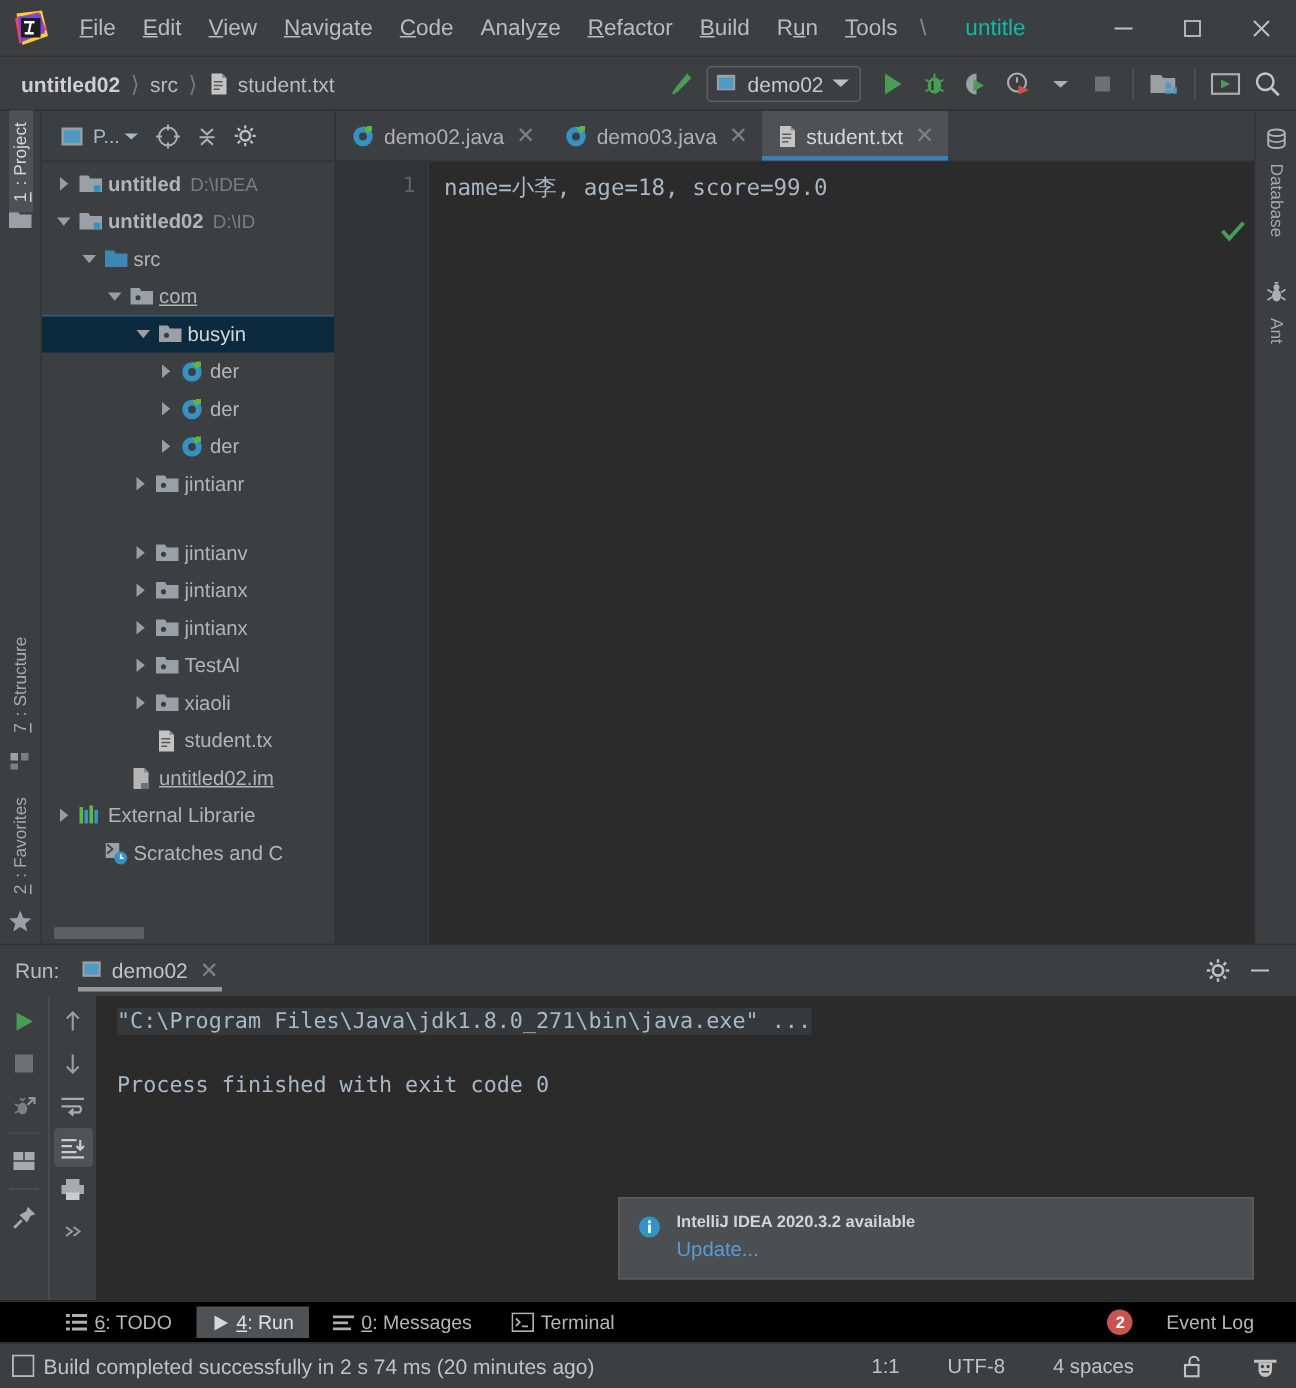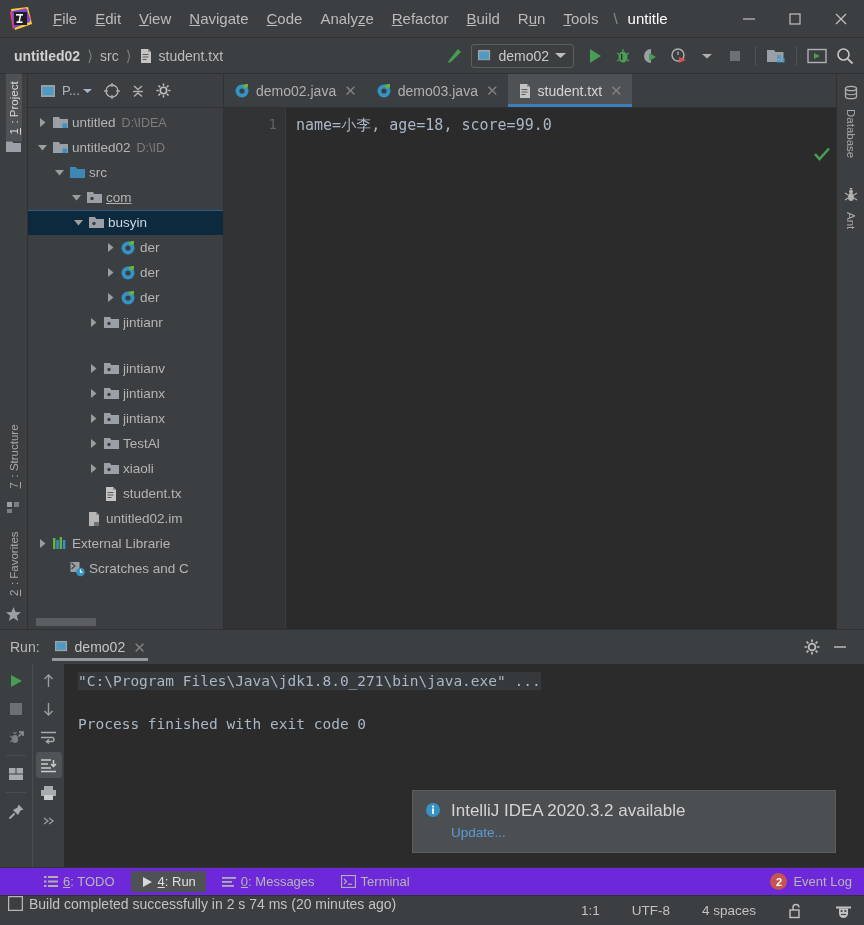--- a/index.html
+++ b/index.html
@@ -23,21 +23,21 @@
     padding-left: 8px;
     border-bottom: 1px solid #323232;
   }
   .logo { width: 26px; height: 26px; position: relative; margin-right: 10px; flex: 0 0 auto; }
   .menu-item {
     font-size: 15px; color: #bbbbbb;
     padding: 2px 9px; cursor: default; white-space: nowrap;
   }
   .menu-item .mn { text-decoration: underline; }
   .title-sep { color: #8a8a8a; font-size: 15px; padding: 0 6px; }
-  .win-title { color: #ffffff; font-size: 15px; padding-left: 4px; }
+  .win-title { color: #14b8a6; font-size: 15px; padding-left: 4px; margin-left: 16px; }
   .win-btns { margin-left: auto; display: flex; align-items: center; }
   .win-btn {
     width: 46px; height: 30px; display: flex; align-items: center; justify-content: center;
     color: #c0c0c0;
   }
   .win-btn svg { display: block; }
 
   
   .navbar {
     height: 36px; min-height: 36px;
@@ -106,21 +106,21 @@
   .tree { flex: 1; overflow: hidden; padding-top: 2px; position: relative; }
   .trow {
     height: 25px; display: flex; align-items: center;
     font-size: 13.5px; color: #b4b4b4; white-space: nowrap;
     padding-right: 2px;
   }
   .trow.selected { background: #0d293e; box-shadow: inset 0 1px 0 #2f5c82; color: #cfd6dc; }
   .twist { width: 16px; min-width:16px; display:flex; align-items:center; justify-content:center; }
   .tico { width: 20px; min-width: 20px; display: flex; align-items: center; justify-content: center; margin-right: 2px; }
   .tlabel { overflow: hidden; }
-  .tlabel.b { font-weight: normal; }
+  .tlabel.b { font-weight: bold; }
   .tpath { color: #7d7d7d; font-size: 12.5px; margin-left: 6px; }
   .pp-scroll { height: 14px; position: relative; }
   .pp-scroll-thumb {
     position: absolute; left: 8px; top: 3px; width: 60px; height: 8px;
     background: #5c5f61; border-radius: 1px;
   }
 
   
   .editor-area { flex: 1; display: flex; flex-direction: column; min-width: 0; background: #2b2b2b; }
   .tabsbar {
@@ -202,44 +202,44 @@
   }
   .console-line1 { background: #35393b; display: inline-block; padding: 1px 0; color: #a9b7c6; }
   .console-line2 { margin-top: 26px; }
   .notif {
     position: absolute; right: 28px; bottom: 14px;
     width: 424px; background: #4b4f51; border: 1px solid #5a5e60;
     padding: 10px 12px 12px 12px;
     display: flex; gap: 10px;
     font-family: "Liberation Sans", sans-serif;
   }
-  .notif-title { font-size: 17px; font-weight: normal; color: #d4d4d4; }
+  .notif-title { font-size: 11px; font-weight: bold; color: #d4d4d4; }
   .notif-link { font-size: 13.5px; color: #5b9bd5; margin-top: 4px; }
 
   
   .botbar {
-    height: 28px; min-height: 28px; background: #6d28d9;
+    height: 28px; min-height: 28px; background: #000000;
     display: flex; align-items: center; padding-left: 34px;
     border-top: 1px solid #2f3133;
   }
   .bb-item {
     display: flex; align-items: center; gap: 5px; font-size: 13px; color: #b6b6b6;
     padding: 3px 10px; margin-right: 6px;
   }
   .bb-item.active { background: #4e5254; color: #e0e0e0; }
   .bb-item .u { text-decoration: underline; }
   .bb-right { margin-left: auto; display: flex; align-items: center; padding-right: 12px; }
   .badge {
     width: 17px; height: 17px; border-radius: 50%; background: #c75450; color: #fff;
     font-size: 11px; display: flex; align-items: center; justify-content: center;
     margin-right: 6px; font-weight: bold;
   }
   .statusbar {
     height: 30px; min-height: 30px; background: #3c3f41;
-    display: flex; padding: 0 12px 0 8px;
+    display: flex; align-items: center; padding: 0 12px 0 8px;
     border-top: 1px solid #323232;
   }
   .sb-text { font-size: 14px; color: #c2c2c2; margin-left: 6px; }
   .sb-right { margin-left: auto; display: flex; align-items: center; gap: 32px; }
   .sb-cell { font-size: 13.5px; color: #c2c2c2; }
   svg { display: block; }
 </style>
 </head>
 <body>
 
@@ -517,21 +517,21 @@
               </svg>
             </span>
             <span class="tico">
               <svg width="17" height="15" viewBox="0 0 17 15">
                 <path d="M1 2 h6 l1.2 2 h7.8 v9 h-15 z" fill="#9aa0a6"></path>
                 <circle cx="6" cy="8.5" r="1.7" fill="#3b3e40"></circle>
               </svg>
             </span>
             <span class="tlabel">com</span>
           </div>
-          <div class="trow selected" style="padding-left: 42px;">
+          <div class="trow selected" style="padding-left: 59px;">
             <span class="twist">
               <svg width="11" height="11" viewBox="0 0 11 11">
                 <path d="M1 3 L10 3 L5.5 8.5 Z" fill="#9a9e9f"></path>
               </svg>
             </span>
             <span class="tico">
               <svg width="17" height="15" viewBox="0 0 17 15">
                 <path d="M1 2 h6 l1.2 2 h7.8 v9 h-15 z" fill="#9aa0a6"></path>
                 <circle cx="6" cy="8.5" r="1.7" fill="#3b3e40"></circle>
               </svg>
@@ -676,21 +676,21 @@
               <svg width="14" height="16" viewBox="0 0 14 16">
                 <path d="M2 1 h7 l3 3 v11 h-10 z" fill="#c4c4c4"></path>
                 <path d="M9 1 v3 h3 z" fill="#8e8e8e"></path>
                 <rect x="3.5" y="6" width="6" height="1" fill="#5a5a5a"></rect>
                 <rect x="3.5" y="8.5" width="6" height="1" fill="#5a5a5a"></rect>
                 <rect x="3.5" y="11" width="4" height="1" fill="#5a5a5a"></rect>
               </svg>
             </span>
             <span class="tlabel">student.tx</span>
           </div>
-          <div class="trow" style="padding-left: 40px;">
+          <div class="trow" style="padding-left: 40px; text-decoration: underline;">
             <span class="twist"></span>
             <span class="tico">
               <svg width="14" height="16" viewBox="0 0 14 16">
                 <path d="M2 1 h7 l3 3 v11 h-10 z" fill="#b5b5b5"></path>
                 <path d="M9 1 v3 h3 z" fill="#8e8e8e"></path>
                 <rect x="7" y="11" width="5" height="4" fill="#6e7173"></rect>
               </svg>
             </span>
             <span class="tlabel">untitled02.im</span>
           </div>
@@ -972,21 +972,21 @@
         <svg width="15" height="13" viewBox="0 0 15 13">
             <rect x="0.5" y="0.5" width="14" height="12" fill="none" stroke="#b0b0b0" stroke-width="1.2"></rect>
             <path d="M3 4 L5.5 6.5 L3 9" stroke="#b0b0b0" stroke-width="1.2" fill="none"></path>
             <line x1="7" y1="9.2" x2="11" y2="9.2" stroke="#b0b0b0" stroke-width="1.2"></line>
           </svg>
       </span>
       <span>Terminal</span>
     </div>
     <div class="bb-right">
       <span class="badge">2</span>
-      <span class="bb-item" style="padding:0;margin:0;">Event Log</span>
+      <span class="bb-item" style="padding:0;margin:16px;">Event Log</span>
     </div>
   </div>
 
   <div class="statusbar">
     <span style="display:flex;">
       <svg width="15" height="15" viewBox="0 0 15 15">
           <rect x="0.6" y="0.6" width="13.8" height="13.8" fill="none" stroke="#b6b6b6" stroke-width="1.3"></rect>
         </svg>
     </span>
     <span class="sb-text">Build completed successfully in 2 s 74 ms (20 minutes ago)</span>

